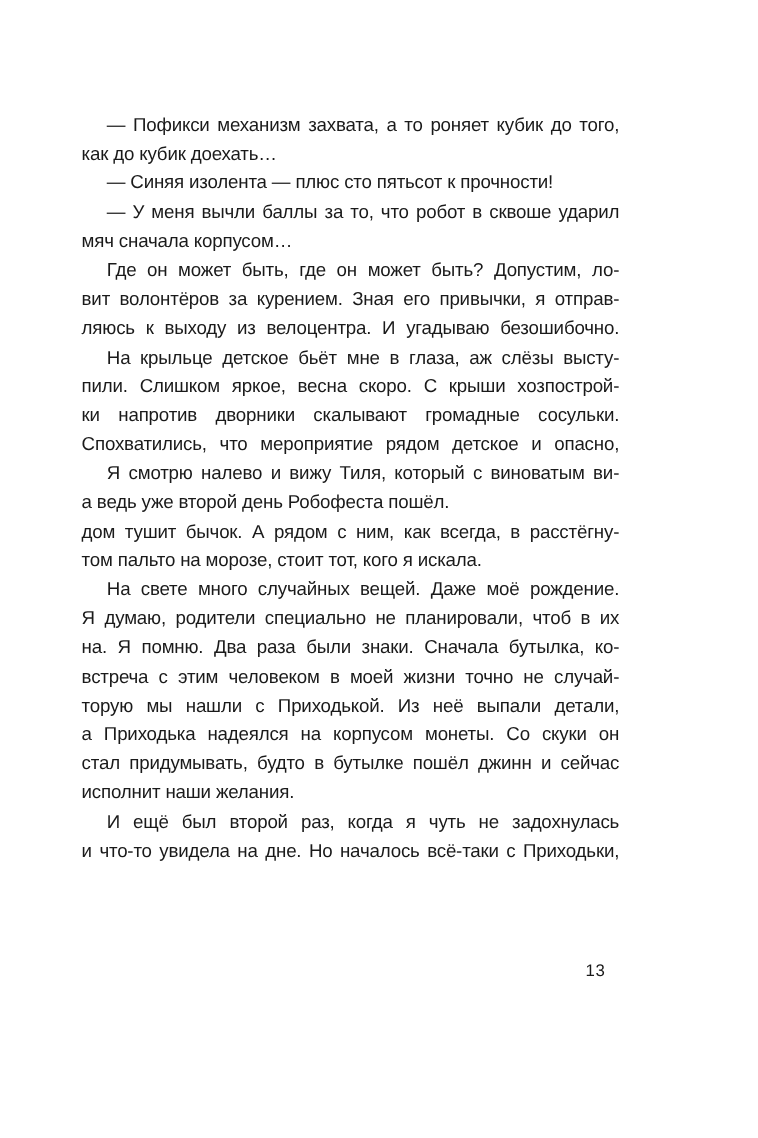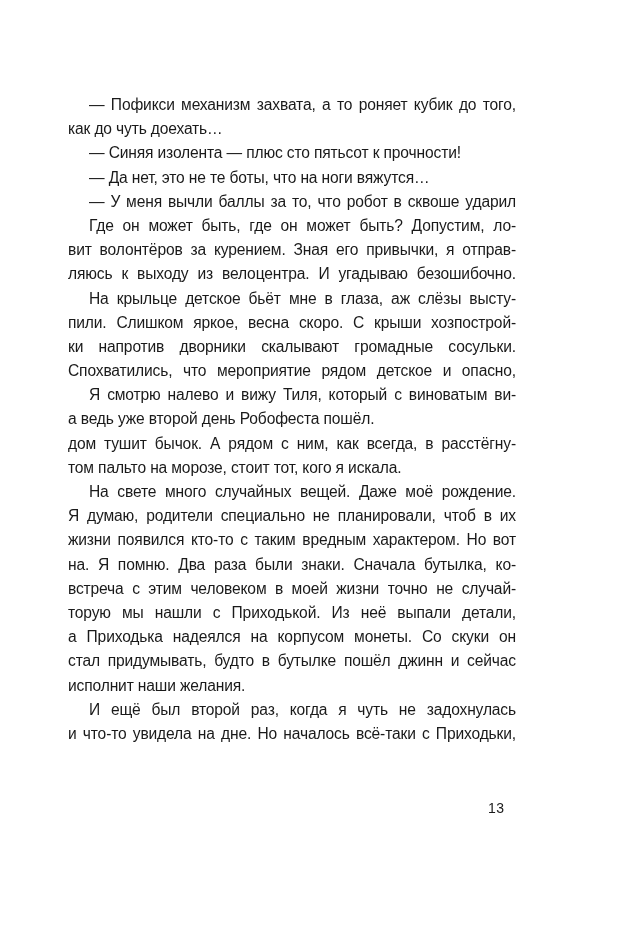--- a/index.html
+++ b/index.html
@@ -24,38 +24,37 @@
     font-family: "Liberation Sans", sans-serif;
     font-size: 14px; color: #1a1a1a; letter-spacing: 0.5px;
   }
 </style>
 </head>
 <body>
 
 <div class="page">
   <div class="text" id="text-block">
       <div class="line indent justify">— Пофикси механизм захвата, а то роняет кубик до того,</div>
-      <div class="line">как до чуть доехать…</div>
+      <div class="line">как до кубик доехать…</div>
       <div class="line indent">— Синяя изолента — плюс сто пятьсот к прочности!</div>
-      <div class="line indent">— Да нет, это не те боты, что на ноги вяжутся…</div>
       <div class="line indent justify">— У меня вычли баллы за то, что робот в сквоше ударил</div>
+      <div class="line">мяч сначала корпусом…</div>
       <div class="line indent justify">Где он может быть, где он может быть? Допустим, ло-</div>
       <div class="line justify">вит волонтёров за курением. Зная его привычки, я отправ-</div>
       <div class="line justify">ляюсь к выходу из велоцентра. И угадываю безошибочно.</div>
       <div class="line indent justify">На крыльце детское бьёт мне в глаза, аж слёзы высту-</div>
       <div class="line justify">пили. Слишком яркое, весна скоро. С крыши хозпострой-</div>
       <div class="line justify">ки напротив дворники скалывают громадные сосульки.</div>
       <div class="line justify">Спохватились, что мероприятие рядом детское и опасно,</div>
       <div class="line indent justify">Я смотрю налево и вижу Тиля, который с виноватым ви-</div>
       <div class="line">а ведь уже второй день Робофеста пошёл.</div>
       <div class="line justify">дом тушит бычок. А рядом с ним, как всегда, в расстёгну-</div>
       <div class="line">том пальто на морозе, стоит тот, кого я искала.</div>
       <div class="line indent justify">На свете много случайных вещей. Даже моё рождение.</div>
       <div class="line justify">Я думаю, родители специально не планировали, чтоб в их</div>
-      <div class="line justify">жизни появился кто-то с таким вредным характером. Но вот</div>
       <div class="line justify">на. Я помню. Два раза были знаки. Сначала бутылка, ко-</div>
       <div class="line justify">встреча с этим человеком в моей жизни точно не случай-</div>
       <div class="line justify">торую мы нашли с Приходькой. Из неё выпали детали,</div>
       <div class="line justify">а Приходька надеялся на корпусом монеты. Со скуки он</div>
       <div class="line justify">стал придумывать, будто в бутылке пошёл джинн и сейчас</div>
       <div class="line">исполнит наши желания.</div>
       <div class="line indent justify">И ещё был второй раз, когда я чуть не задохнулась</div>
       <div class="line justify">и что-то увидела на дне. Но началось всё-таки с Приходьки,</div>
     </div>
   <div class="page-number">13</div>

